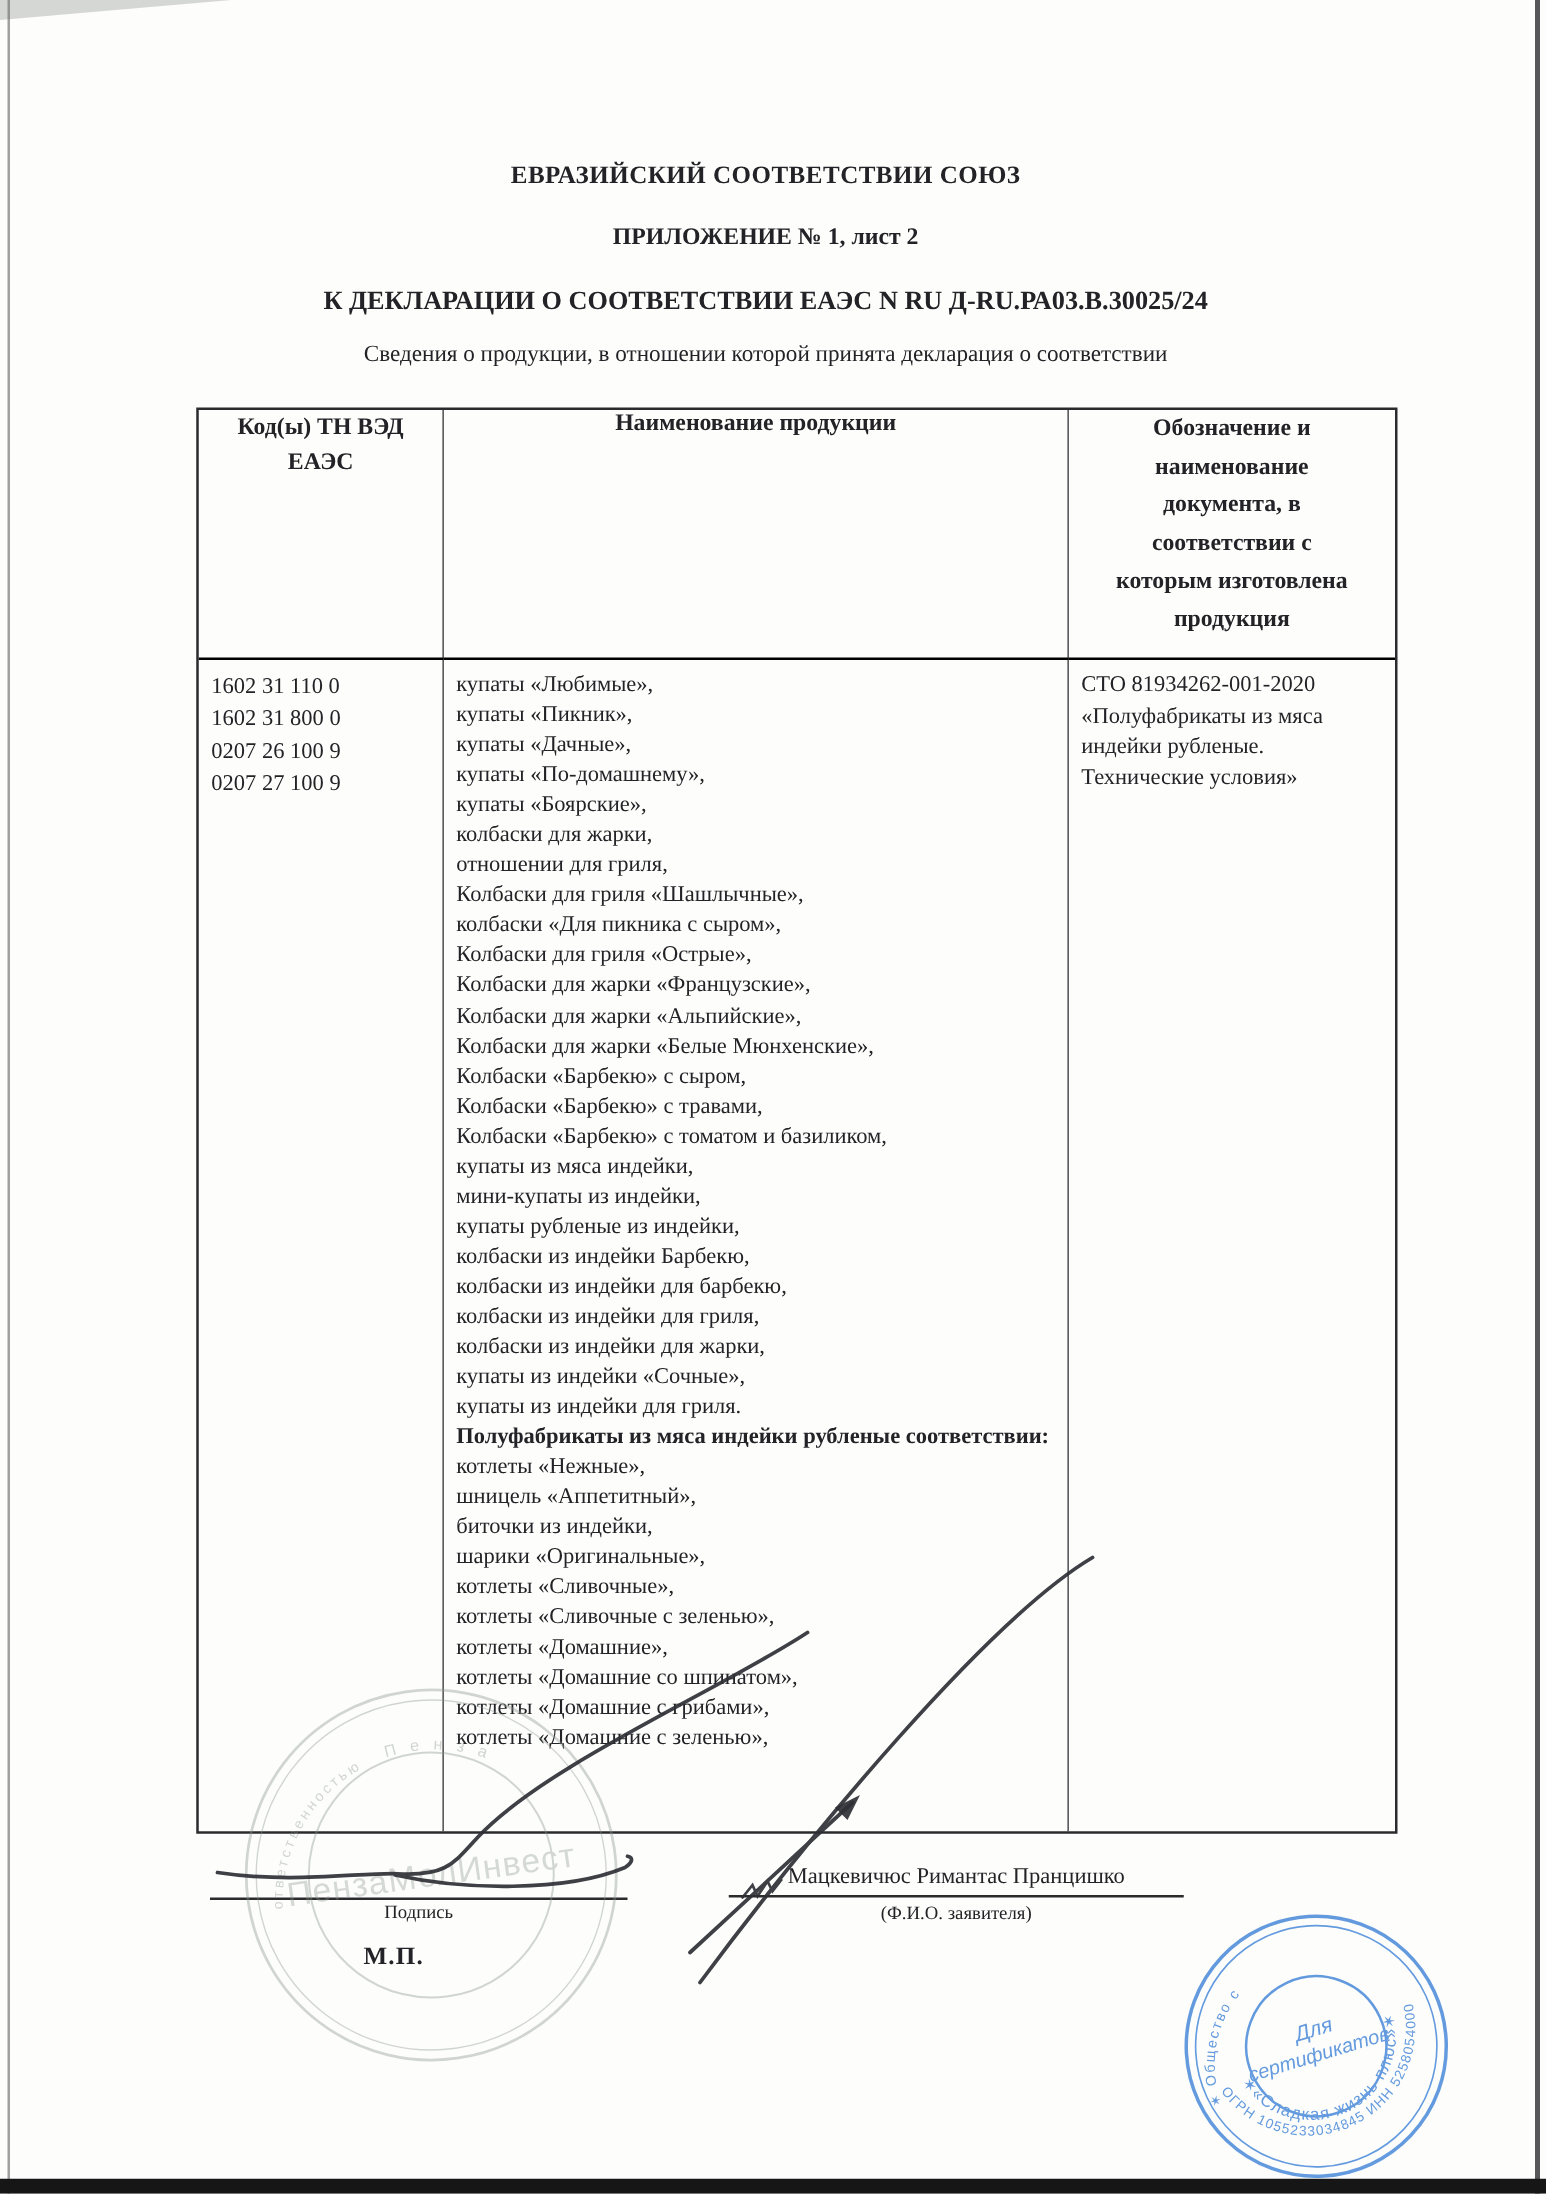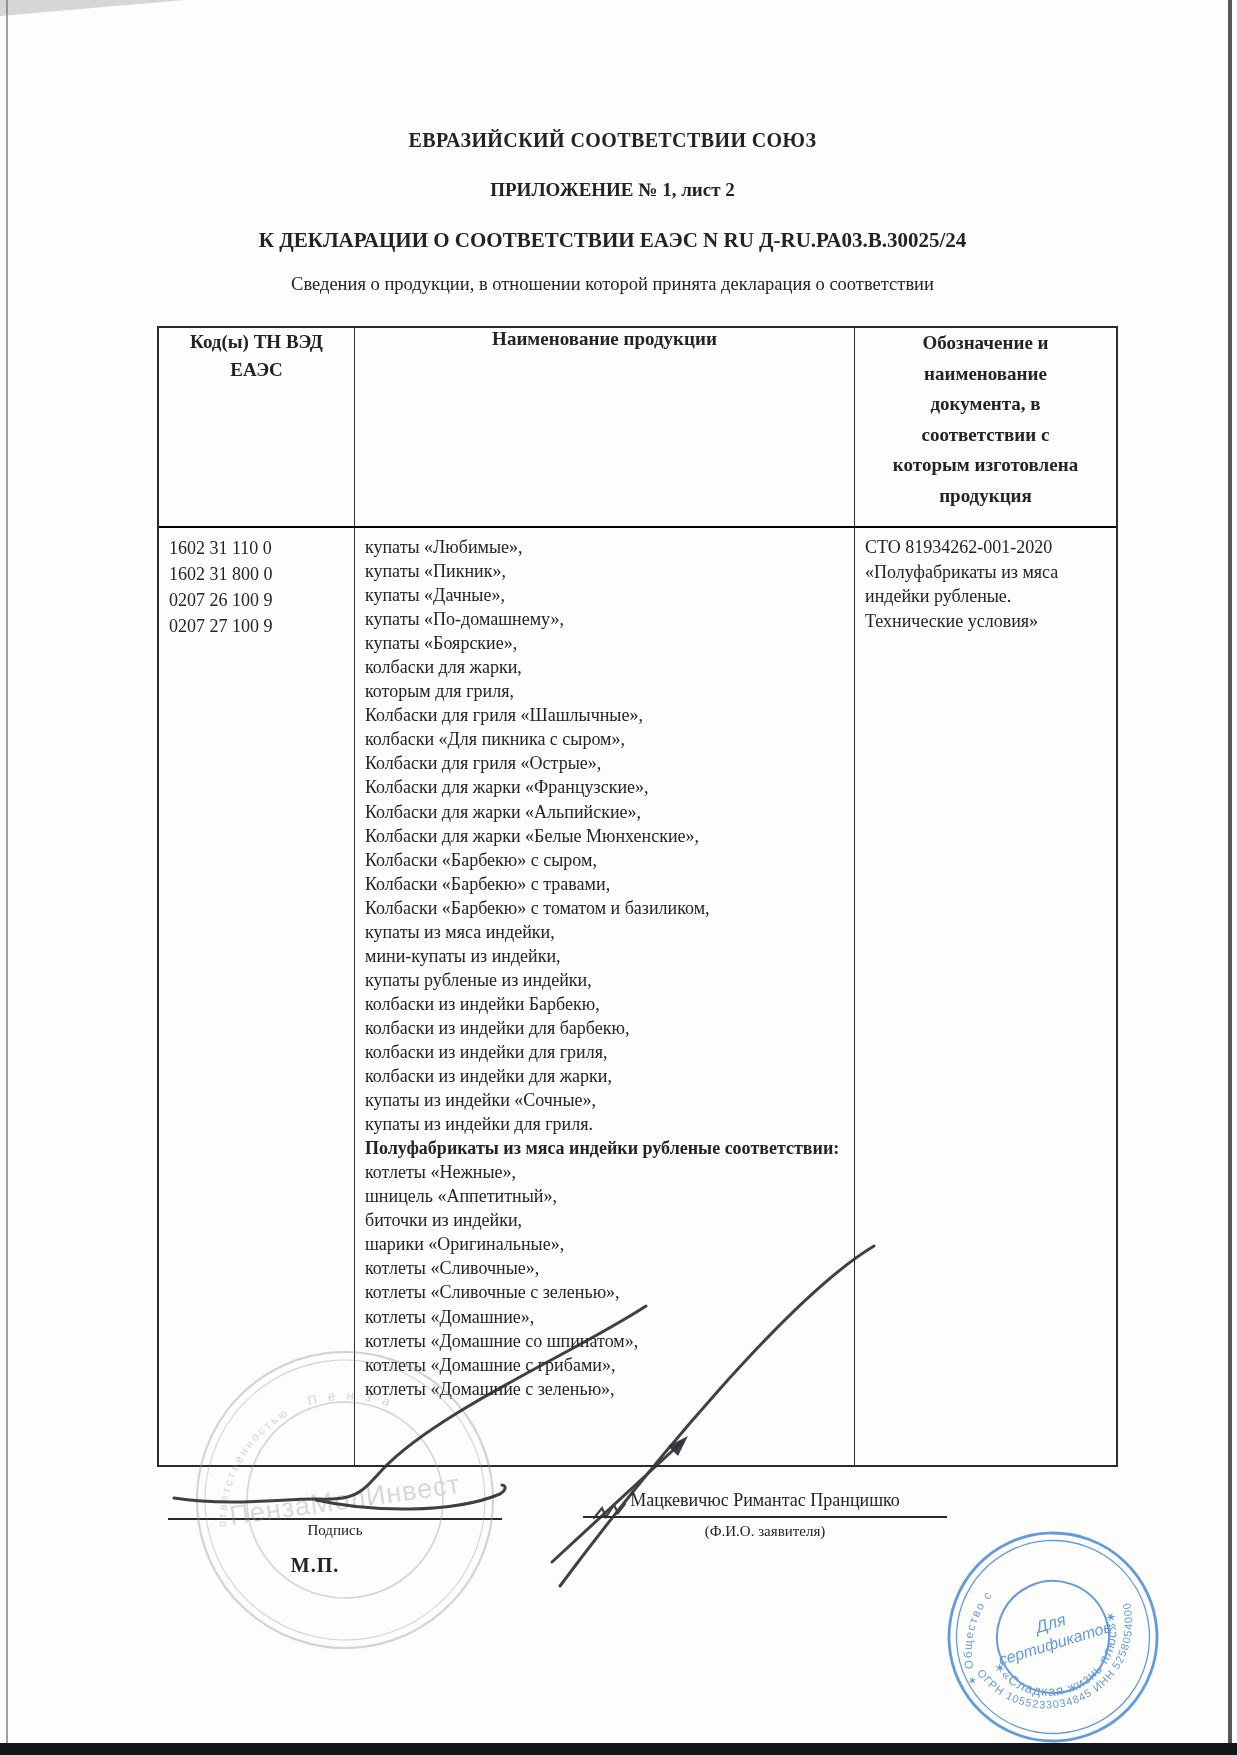--- a/index.html
+++ b/index.html
@@ -95,21 +95,21 @@
         <div class="code-line">0207 27 100 9</div>
       </div>
 
     <div class="cell bcell products">
         <div class="product-line">купаты «Любимые»,</div>
         <div class="product-line">купаты «Пикник»,</div>
         <div class="product-line">купаты «Дачные»,</div>
         <div class="product-line">купаты «По-домашнему»,</div>
         <div class="product-line">купаты «Боярские»,</div>
         <div class="product-line">колбаски для жарки,</div>
-        <div class="product-line">которым для гриля,</div>
+        <div class="product-line">отношении для гриля,</div>
         <div class="product-line">Колбаски для гриля «Шашлычные»,</div>
         <div class="product-line">колбаски «Для пикника с сыром»,</div>
         <div class="product-line">Колбаски для гриля «Острые»,</div>
         <div class="product-line">Колбаски для жарки «Французские»,</div>
         <div class="product-line">Колбаски для жарки «Альпийские»,</div>
         <div class="product-line">Колбаски для жарки «Белые Мюнхенские»,</div>
         <div class="product-line">Колбаски «Барбекю» с сыром,</div>
         <div class="product-line">Колбаски «Барбекю» с травами,</div>
         <div class="product-line">Колбаски «Барбекю» с томатом и базиликом,</div>
         <div class="product-line">купаты из мяса индейки,</div>

